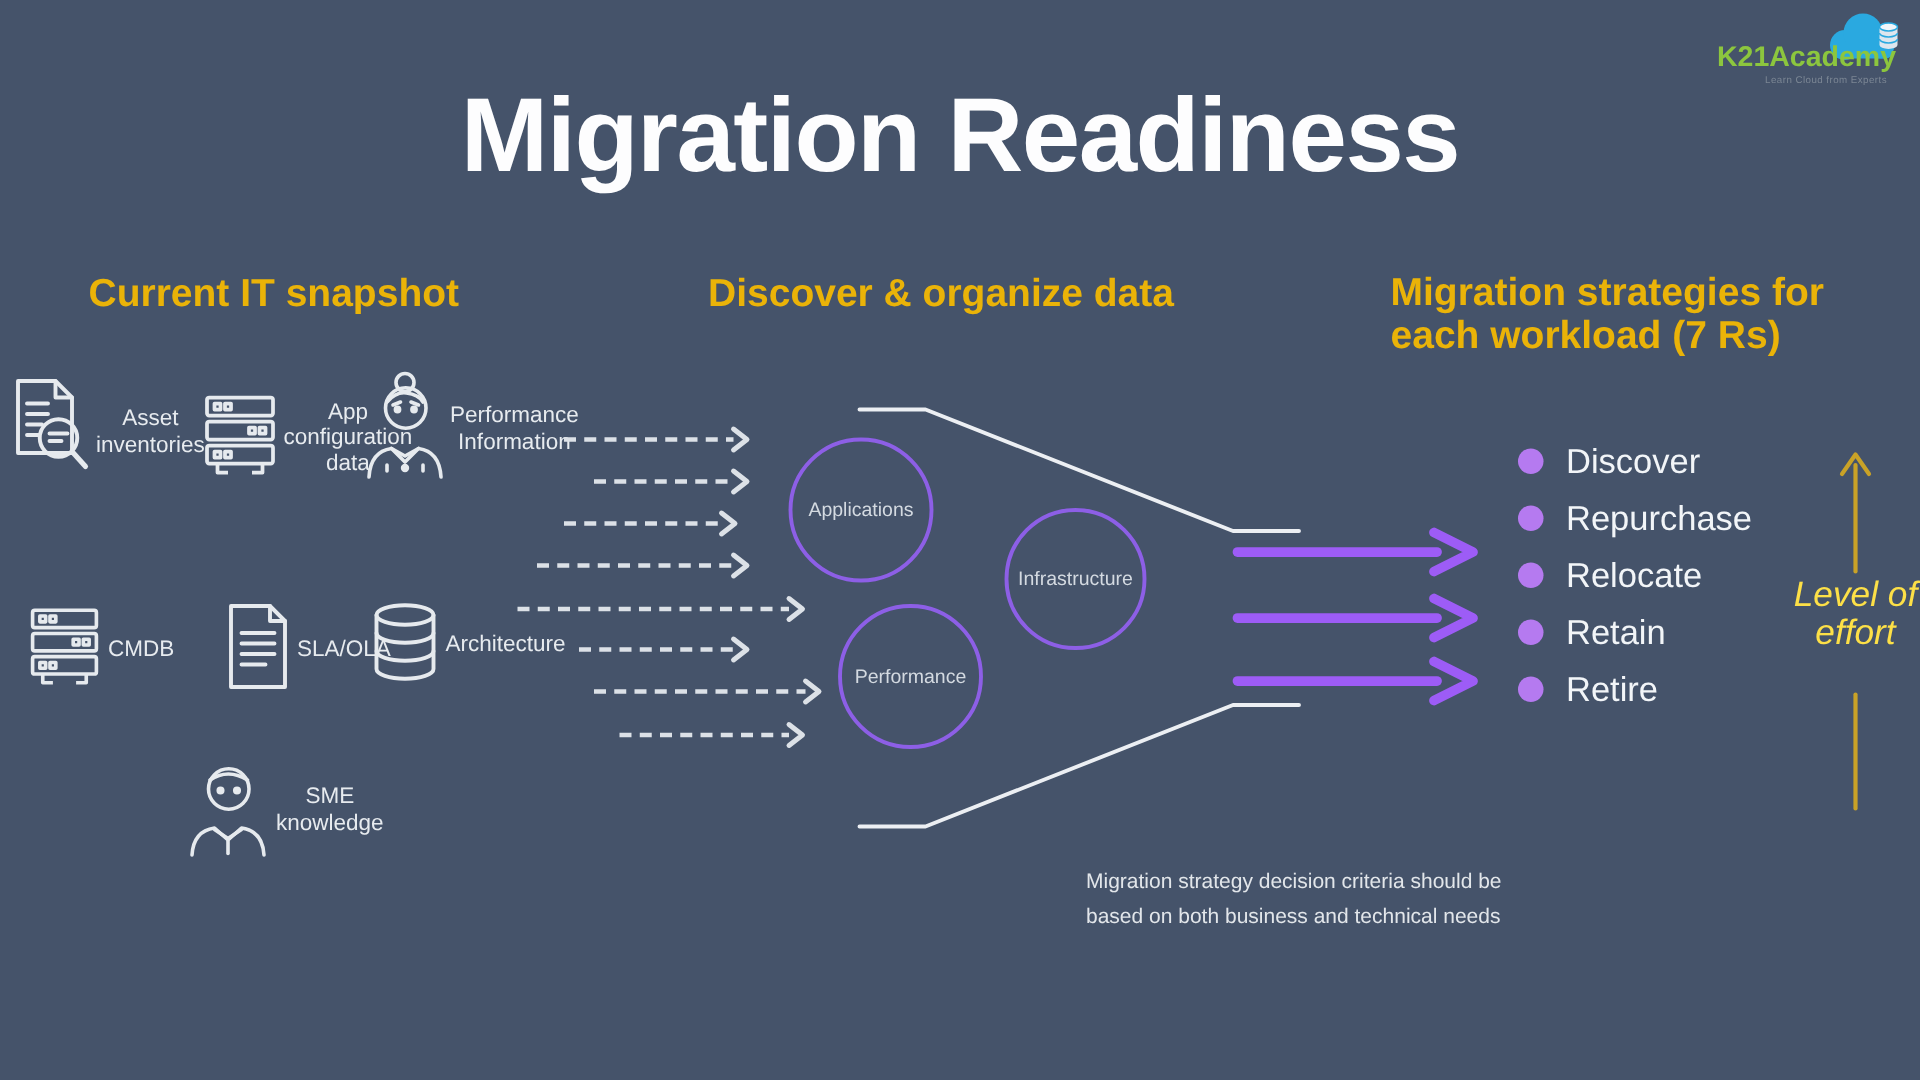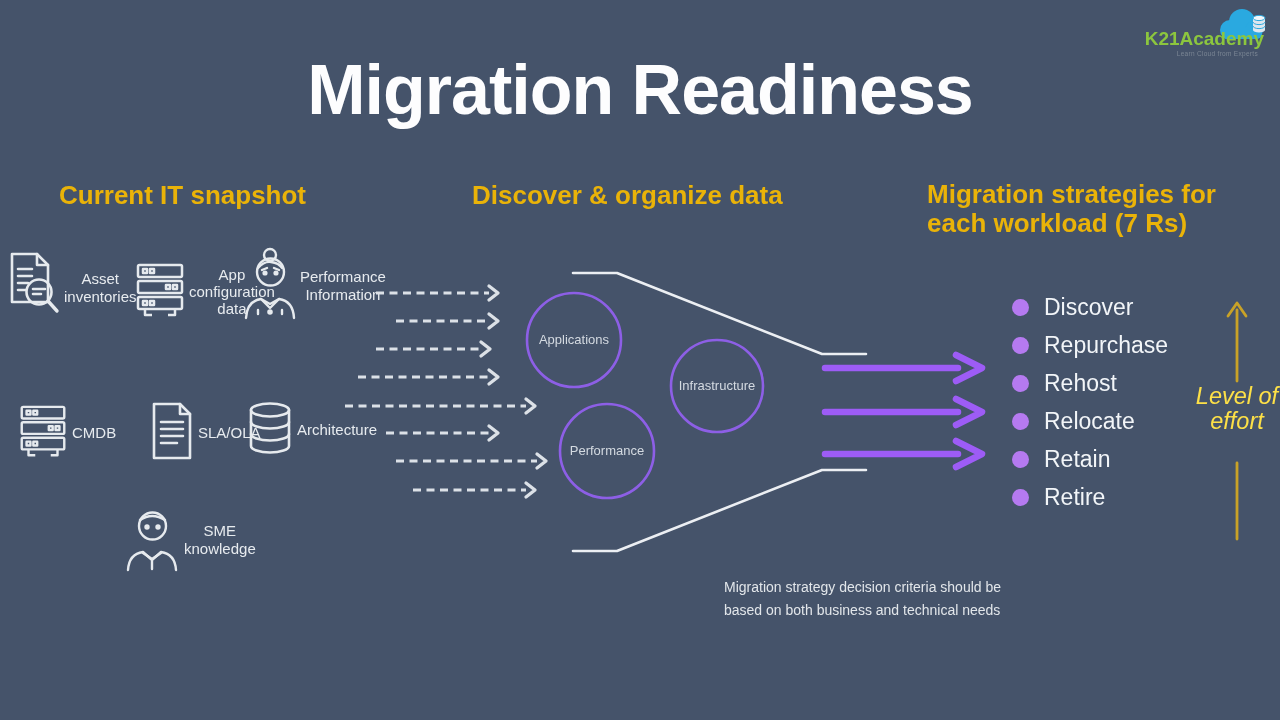--- a/index.html
+++ b/index.html
@@ -255,24 +255,20 @@
   <div class="strategy-row">
     <span class="strategy-dot"></span>
     <span class="strategy-label">Discover</span>
   </div>
   <div class="strategy-row">
     <span class="strategy-dot"></span>
     <span class="strategy-label">Repurchase</span>
   </div>
   <div class="strategy-row">
     <span class="strategy-dot"></span>
-    <span class="strategy-label">Rehost</span>
-  </div>
-  <div class="strategy-row">
-    <span class="strategy-dot"></span>
     <span class="strategy-label">Relocate</span>
   </div>
   <div class="strategy-row">
     <span class="strategy-dot"></span>
     <span class="strategy-label">Retain</span>
   </div>
   <div class="strategy-row">
     <span class="strategy-dot"></span>
     <span class="strategy-label">Retire</span>
   </div>

